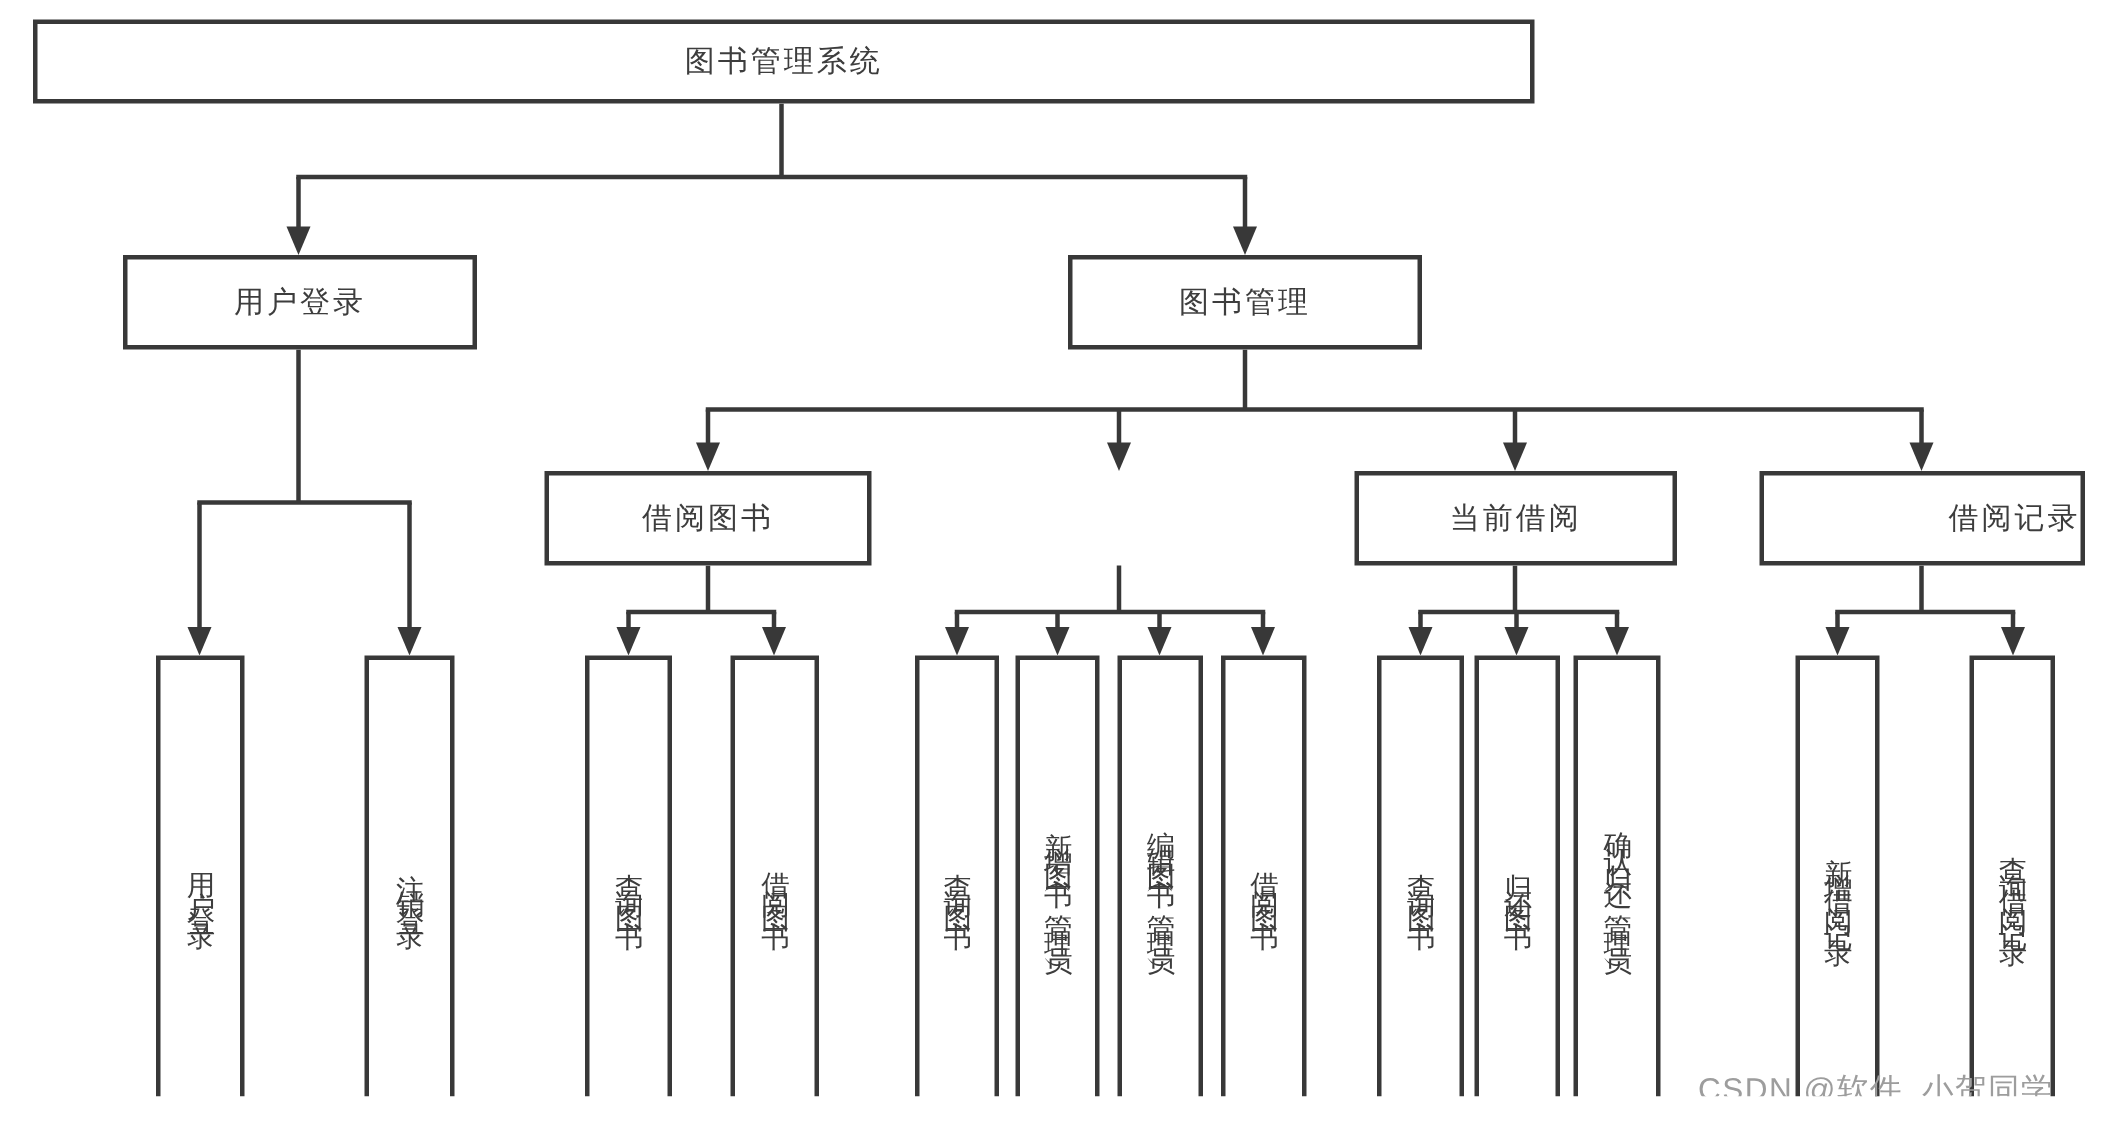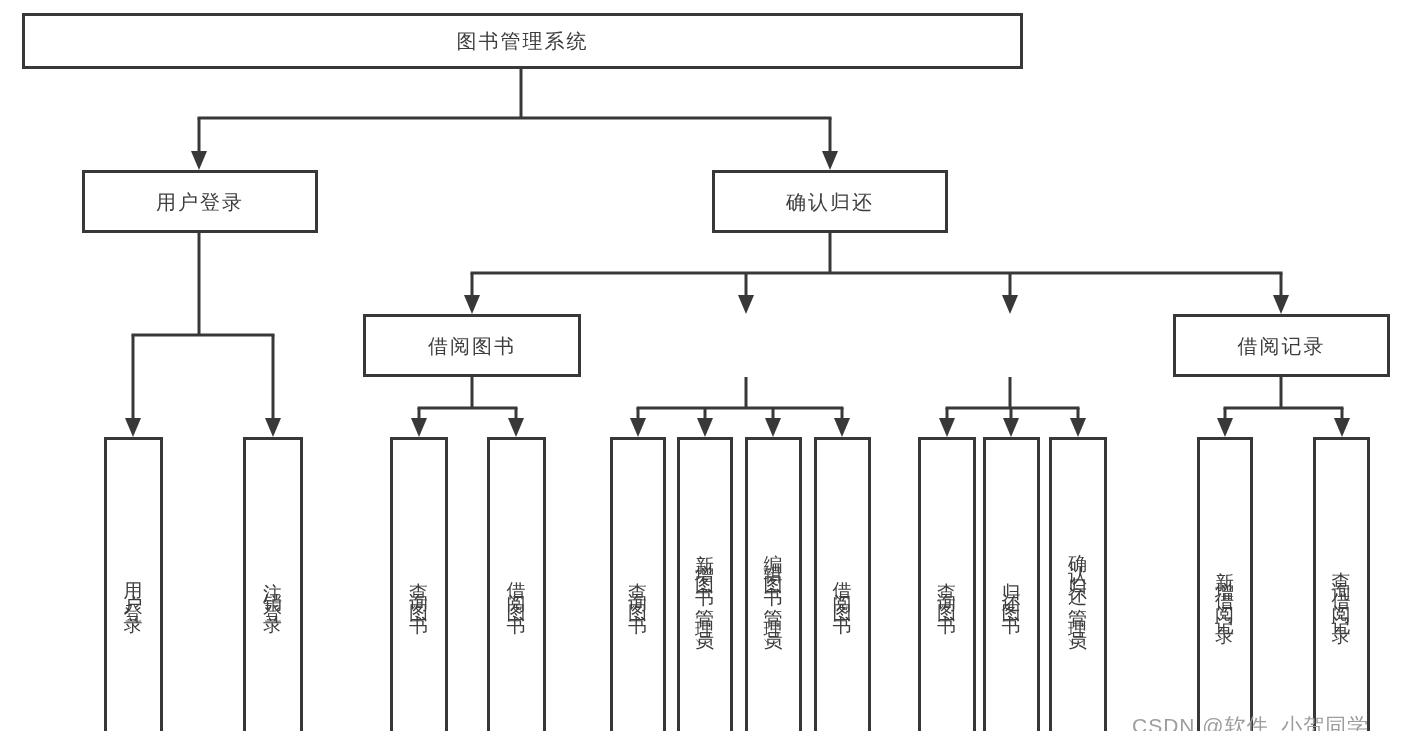--- a/index.html
+++ b/index.html
@@ -38,21 +38,21 @@
   }
   
   #n-root { left: 22px; top: 13px; width: 1001px; height: 56px; }
   
   #n-l2-0 { left: 82px;  top: 170px; width: 236px; height: 63px; }
   #n-l2-1 { left: 712px; top: 170px; width: 236px; height: 63px; }
   
   #n-l3-0 { left: 363px;  top: 314px; width: 218px; height: 63px; }
   #n-l3-1 { left: 638px;  top: 314px; width: 217px; height: 63px; }
   #n-l3-2 { left: 903px;  top: 314px; width: 215px; height: 63px; }
-  #n-l3-3 { left: 1173px; top: 314px; width: 217px; height: 63px; }
+  #n-l3-3 { left: 1173px; top: 314px; width: 217px; height: 63px; justify-content: flex-end; }
   
   .vnode { top: 437px; height: 303px; }
   #n-lf-0  { left: 104px;  width: 59px; }
   #n-lf-1  { left: 243px;  width: 60px; }
   #n-lf-2  { left: 390px;  width: 58px; }
   #n-lf-3  { left: 487px;  width: 59px; }
   #n-lf-4  { left: 610px;  width: 56px; }
   #n-lf-5  { left: 677px;  width: 56px; }
   #n-lf-6  { left: 745px;  width: 57px; }
   #n-lf-7  { left: 814px;  width: 57px; }
@@ -147,26 +147,29 @@
   </svg>
 
   <div class="node" id="n-root">
     <span class="label">图书管理系统</span>
   </div>
 
   <div class="node" id="n-l2-0">
     <span class="label">用户登录</span>
   </div>
   <div class="node" id="n-l2-1">
-    <span class="label">确认归还</span>
+    <span class="label">图书管理</span>
   </div>
 
   <div class="node" id="n-l3-0">
     <span class="label">借阅图书</span>
   </div>
+  <div class="node" id="n-l3-2">
+    <span class="label">当前借阅</span>
+  </div>
   <div class="node" id="n-l3-3">
     <span class="label">借阅记录</span>
   </div>
 
   <div class="node vnode" id="n-lf-0">
     <span class="label">用户登录</span>
   </div>
   <div class="node vnode" id="n-lf-1">
     <span class="label">注销登录</span>
   </div>

